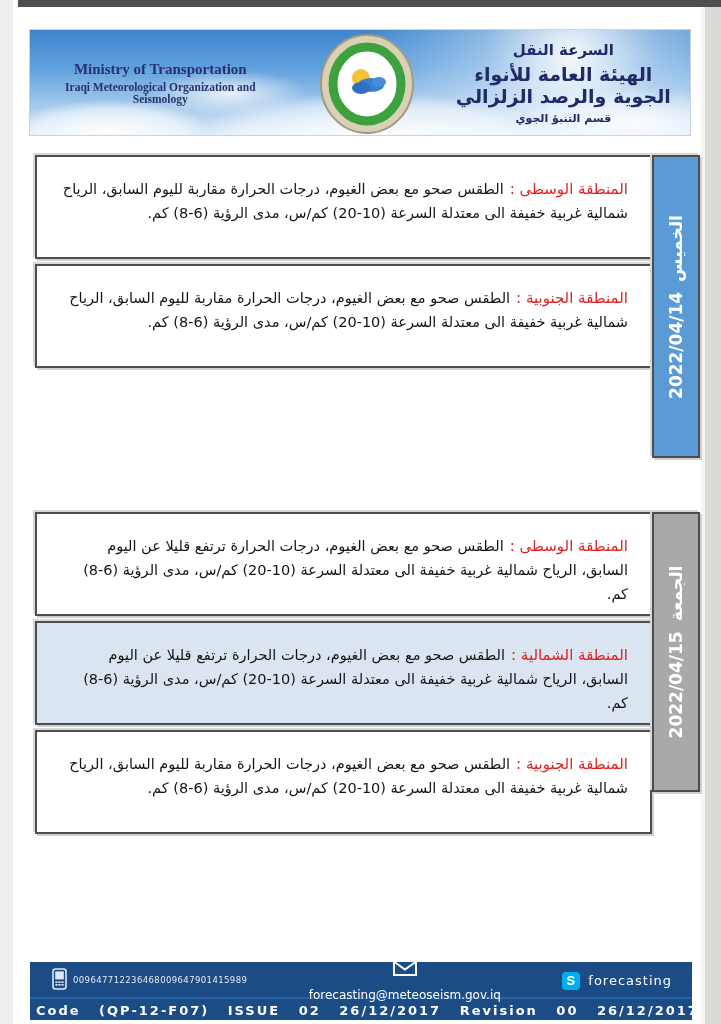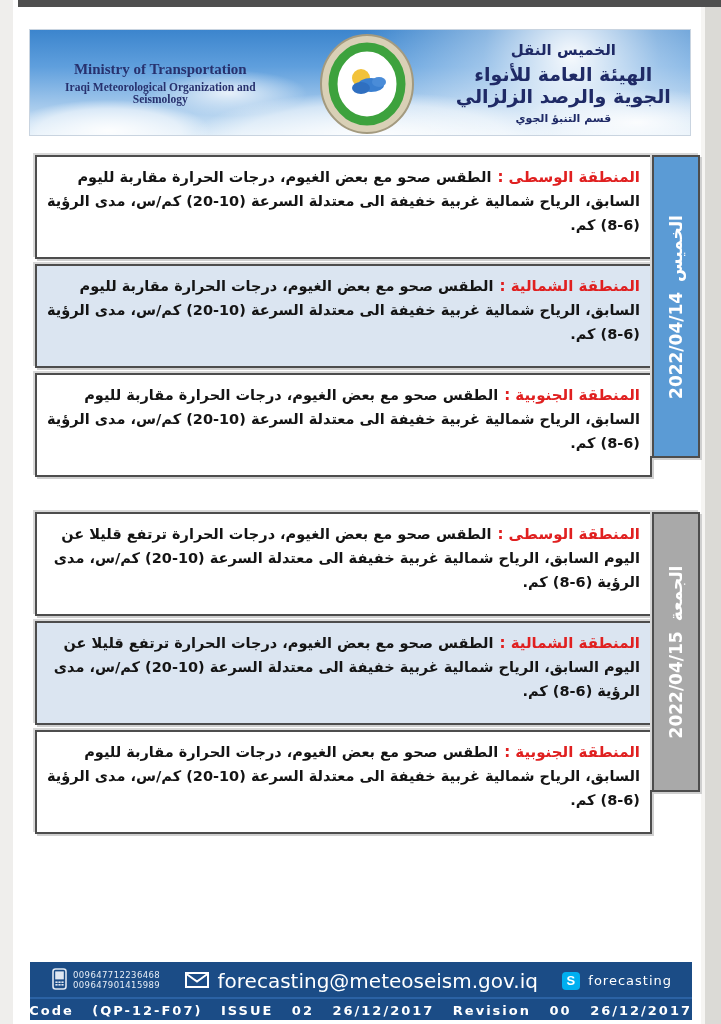--- a/index.html
+++ b/index.html
@@ -43,21 +43,21 @@
   .group-thu{top:155px;}
   .group-fri{top:512px;}
   .boxes-col{position:absolute;left:0;top:0;width:613px;}
   .region-box{
     width:593px;height:85px;padding:8px 10px 7px 10px;margin-bottom:5px;
     border:2px solid #4d4d4d;background:#ffffff;
     box-shadow:-2px -2px 0 #d8d8d8, 2px 2px 0 #cfcfcf;
     direction:rtl;text-align:right;
   }
   .region-box.alt{background:#dbe5f1;}
-  .region-text{margin:0;font-size:14.5px;line-height:1.65;color:#141414;font-weight:bold;}
+  .region-text{margin:12px;font-size:14.5px;line-height:1.65;color:#141414;font-weight:normal;}
   .region-label{color:#e02020;margin-left:6px;font-size:15px;}
 
   .day-banner{
     position:absolute;left:617px;top:0;width:44px;
     border:2px solid #4d4d4d;
     box-shadow:-2px -2px 0 #d8d8d8, 2px 2px 0 #cfcfcf;
   }
   .banner-blue{background:#5b9bd5;height:299px;}
   .banner-gray{background:#a9a9a9;height:276px;}
   .banner-text{
@@ -68,34 +68,34 @@
   }
   .banner-text .banner-date{margin-right:10px;}
 
   
   .footer{
     position:absolute;left:30px;top:962px;width:662px;height:58px;
     background:#1b4c86;color:#ffffff;
   }
   .footer-row1{height:33px;display:flex;align-items:center;justify-content:space-between;padding:2px 14px 0 22px;}
   .phones{display:flex;align-items:center;gap:6px;}
-  .phone-nums{display:flex;flex-direction:column;line-height:1.15;justify-content:center;}
+  .phone-nums{display:flex;flex-direction:row;line-height:1.15;justify-content:center;}
   .phone-nums span{font-size:8.5px;letter-spacing:0.4px;color:#e8eef6;}
-  .email-block{display:flex;align-items:center;gap:9px;font-size:20px;}
+  .email-block{display:flex;align-items:center;gap:9px;font-size:12px;flex-direction:column;}
   .skype-block{display:flex;align-items:center;gap:8px;font-size:13px;letter-spacing:1px;margin-right:6px;}
   .skype-badge{
     width:18px;height:18px;background:#00aff0;border-radius:4px;
     display:flex;align-items:center;justify-content:center;
     color:#fff;font-weight:bold;font-size:13px;font-family:"Liberation Sans",sans-serif;
   }
   .footer-row2{
     height:23px;border-top:2px solid #2b62a4;
     display:flex;align-items:center;
     font-size:13px;font-weight:bold;letter-spacing:2px;word-spacing:12px;
-    padding-left:6px;white-space:nowrap;justify-content:flex-end;
+    padding-left:6px;white-space:nowrap;
   }
 </style>
 </head>
 <body>
 
 <div class="edge-left"></div>
 <div class="edge-right"></div>
 <div class="edge-right-inner"></div>
 <div class="top-strip"></div>
 
@@ -112,33 +112,30 @@
       <ellipse cx="48" cy="51" rx="34" ry="37" fill="none" stroke="#3da23d" stroke-width="9"></ellipse>
       <ellipse cx="48" cy="51" rx="25" ry="28" fill="#ffffff"></ellipse>
       <circle cx="42" cy="45" r="9" fill="#f2c23a"></circle>
       <ellipse cx="52" cy="52" rx="13" ry="7" fill="#3a7fd0"></ellipse>
       <ellipse cx="42" cy="55" rx="9" ry="6" fill="#2f6fc0"></ellipse>
       <ellipse cx="60" cy="49" rx="7" ry="5" fill="#4a8cd8"></ellipse>
     </svg>
   </div>
 
   <div class="hdr-ar">
-    <div class="l1">الخميس النقل</div>
+    <div class="l1">السرعة النقل</div>
     <div class="l2">الهيئة العامة للأنواء الجوية والرصد الزلزالي</div>
     <div class="l3">قسم التنبؤ الجوي</div>
   </div>
 </div>
 
 <div class="day-group group-thu">
   <div class="boxes-col">
     <div class="region-box">
       <p class="region-text"><span class="region-label">المنطقة الوسطى :</span><span>الطقس صحو مع بعض الغيوم، درجات الحرارة مقاربة لليوم السابق، الرياح شمالية غربية خفيفة الى معتدلة السرعة (10-20) كم/س، مدى الرؤية (6-8) كم.</span></p>
-    </div>
-    <div class="region-box alt">
-      <p class="region-text"><span class="region-label">المنطقة الشمالية :</span><span>الطقس صحو مع بعض الغيوم، درجات الحرارة مقاربة لليوم السابق، الرياح شمالية غربية خفيفة الى معتدلة السرعة (10-20) كم/س، مدى الرؤية (6-8) كم.</span></p>
     </div>
     <div class="region-box">
       <p class="region-text"><span class="region-label">المنطقة الجنوبية :</span><span>الطقس صحو مع بعض الغيوم، درجات الحرارة مقاربة لليوم السابق، الرياح شمالية غربية خفيفة الى معتدلة السرعة (10-20) كم/س، مدى الرؤية (6-8) كم.</span></p>
     </div>
   </div>
   <div class="day-banner banner-blue">
     <div class="banner-text">
       <span>الخميس</span><span class="banner-date">2022/04/14</span>
     </div>
   </div>

